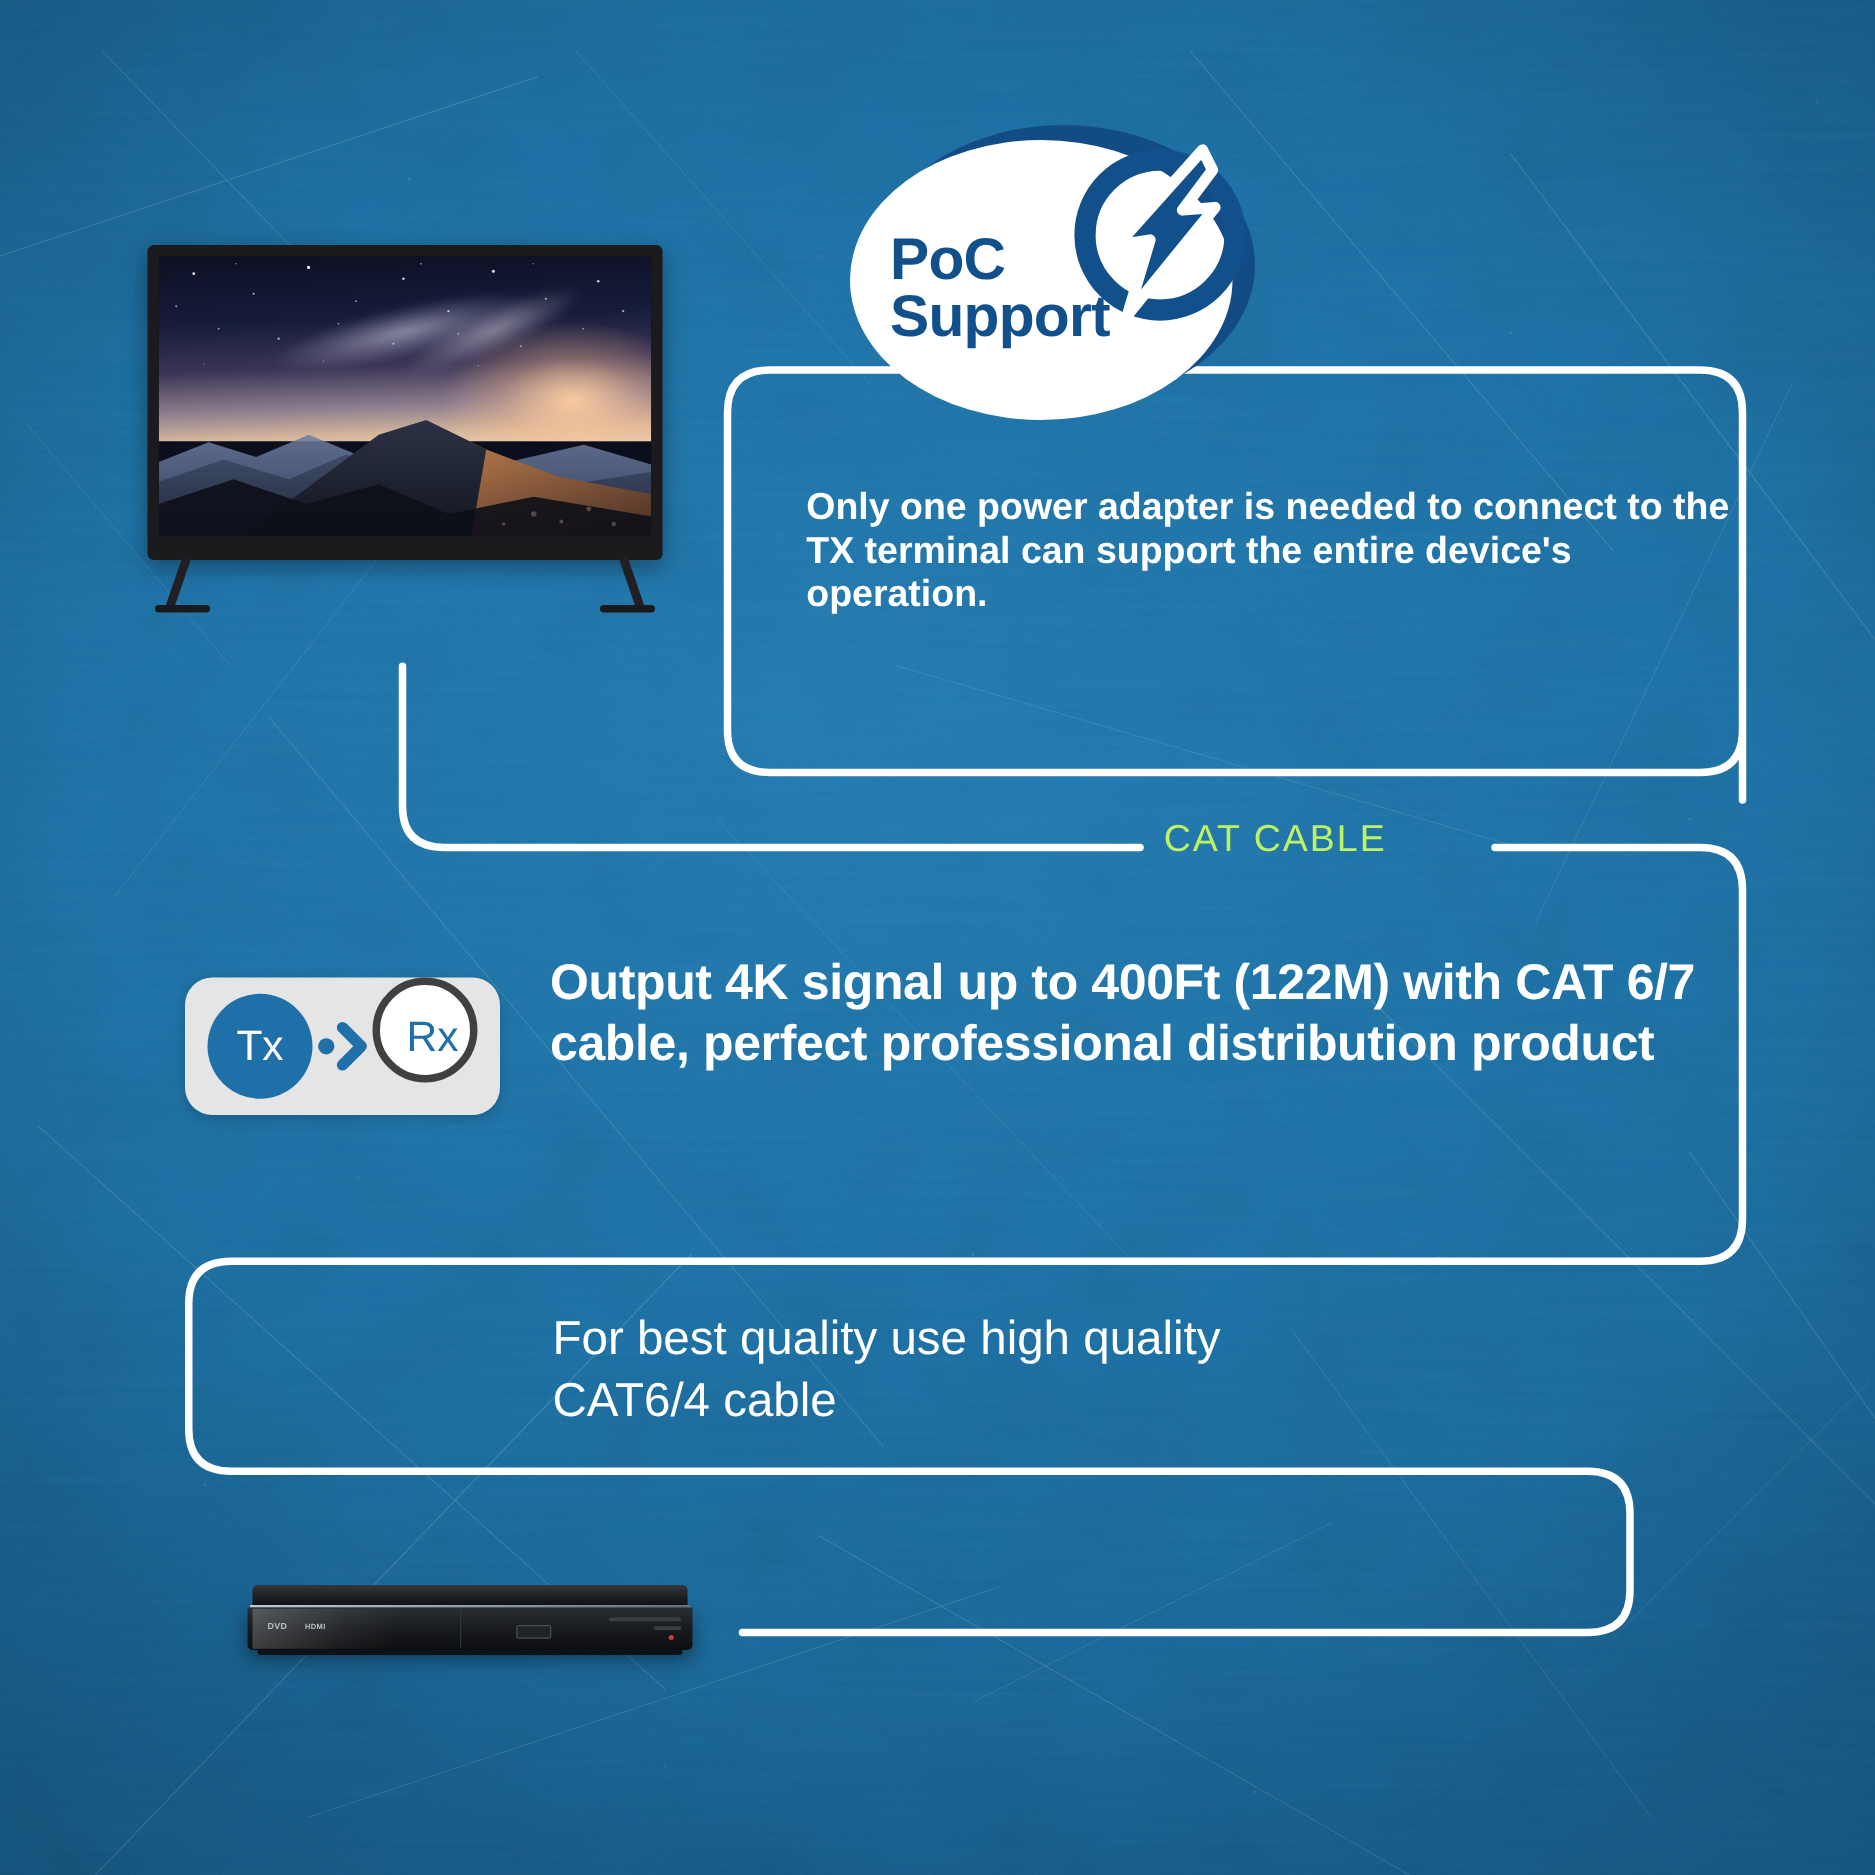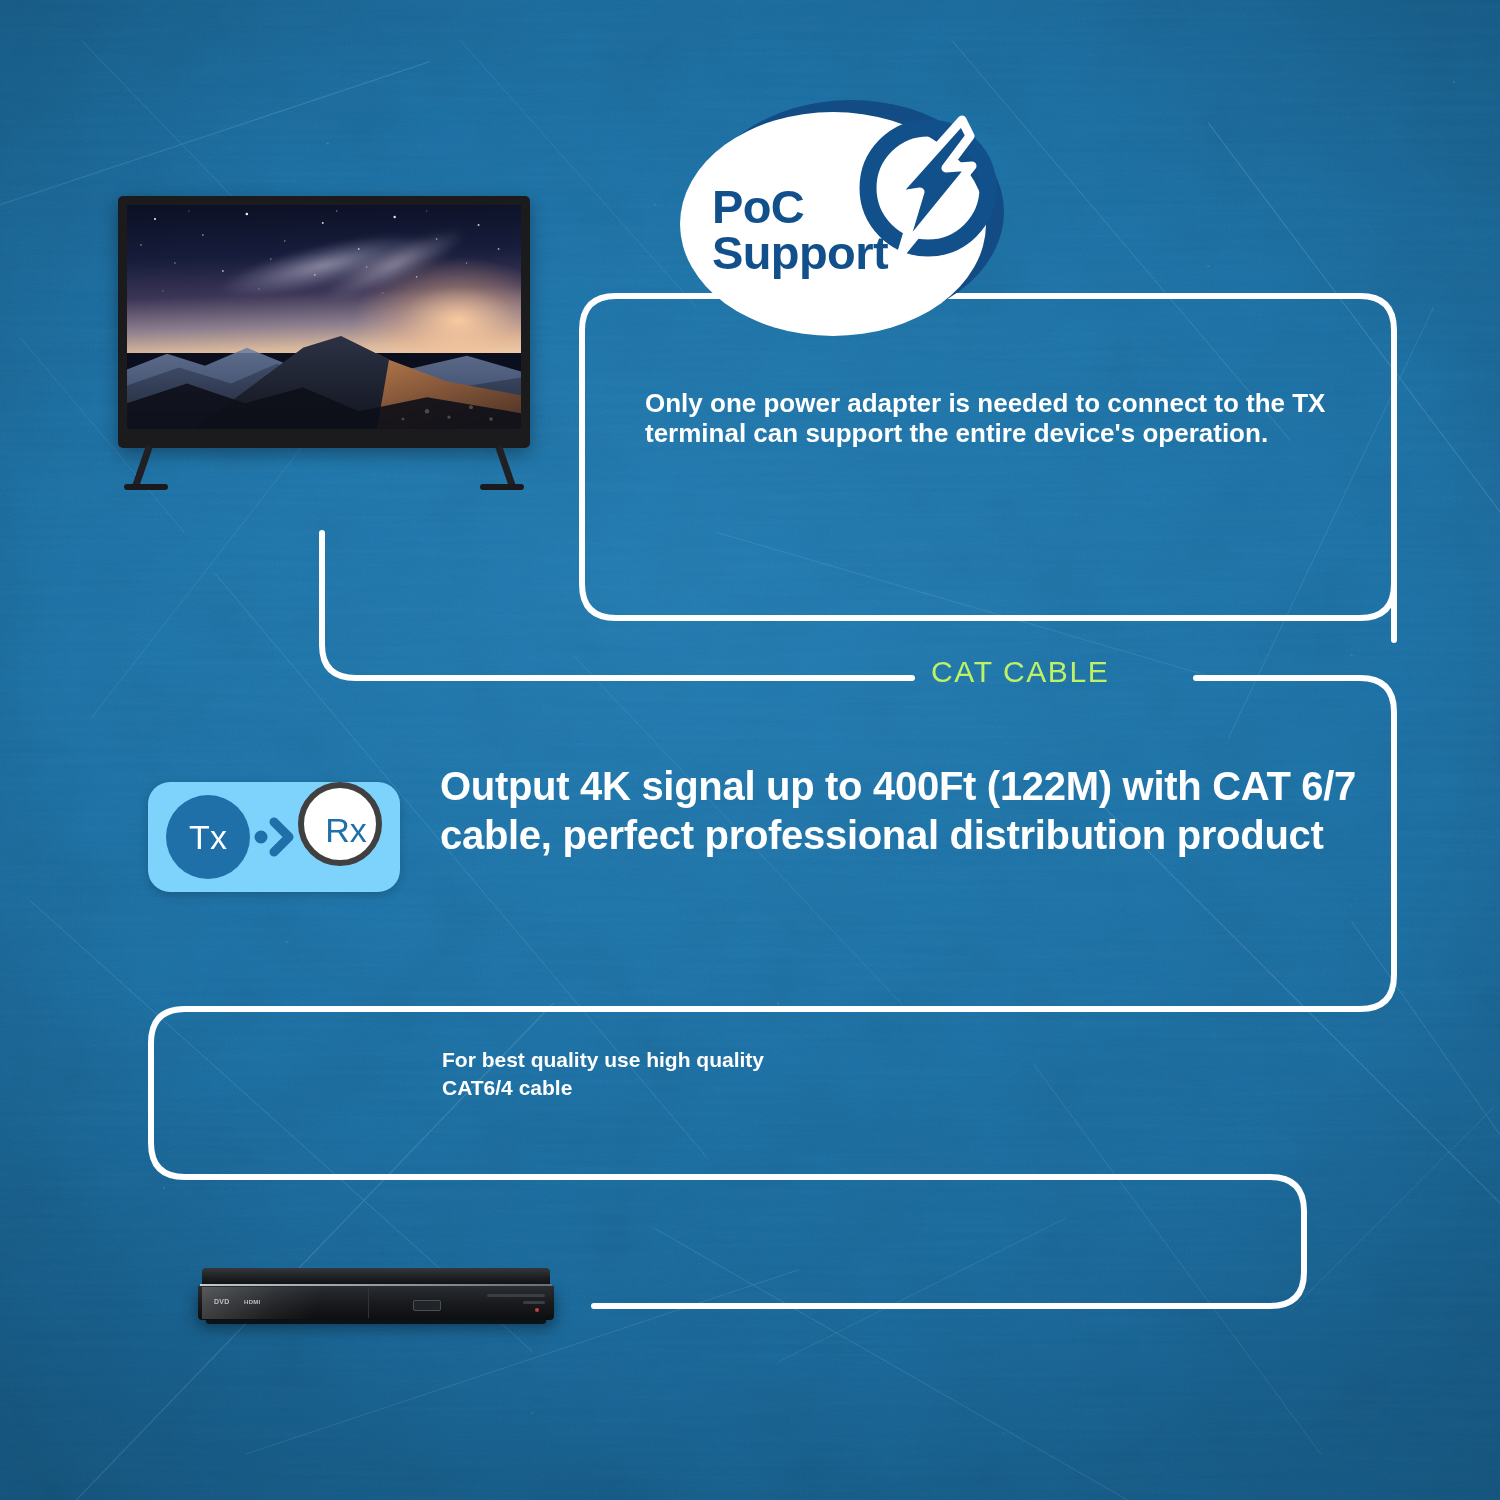--- a/index.html
+++ b/index.html
@@ -71,36 +71,36 @@
   
   #poc{left:676px;top:96px;width:360px;height:258px;}
   .poc-shadow{position:absolute;left:22px;top:4px;width:306px;height:224px;border-radius:50%;
      background:#134b85;}
   .poc-ell{position:absolute;left:4px;top:16px;width:306px;height:224px;border-radius:50%;background:#ffffff;}
   .poc-txt{position:absolute;left:36px;top:88px;width:230px;color:#12508C;
      font-size:47px;font-weight:700;line-height:.97;letter-spacing:-.6px;}
   .poc-icon{position:absolute;left:174px;top:10px;width:160px;height:160px;}
 
   
-  #txrx{left:148px;top:782px;width:252px;height:110px;background:#7dd3fc;border-radius:22px;
+  #txrx{left:148px;top:782px;width:252px;height:110px;background:#e5e5e5;border-radius:22px;
     box-shadow:0 3px 10px rgba(0,0,0,.18);}
   .tx-c{position:absolute;left:18px;top:13px;width:84px;height:84px;border-radius:50%;background:#1F6FA8;}
   .tx-l{position:absolute;left:0;top:0;width:84px;height:84px;display:flex;align-items:center;justify-content:center;
         color:#fff;font-size:34px;font-weight:400;letter-spacing:0px;}
   .rx-c{position:absolute;right:18px;top:0;width:84px;height:84px;border-radius:50%;
         border:6px solid #404040;box-sizing:border-box;background:#fff;}
   .rx-l{position:absolute;left:0;top:0;width:84px;height:84px;display:flex;align-items:center;justify-content:center;
         color:#1F6FA8;font-size:34px;font-weight:400;}
   .arr{position:absolute;left:106px;top:34px;width:44px;height:42px;}
 
   
   .bodytxt{position:absolute;color:#fff;}
-  #txt-poc{left:645px;top:388px;width:740px;font-size:26px;font-weight:700;line-height:1.17;}
+  #txt-poc{left:645px;top:388px;width:740px;font-size:30px;font-weight:700;line-height:1.17;}
   #txt-main{left:440px;top:762px;width:960px;font-size:40px;font-weight:700;line-height:1.22;letter-spacing:-.3px;}
-  #txt-bottom{left:442px;top:1046px;width:700px;font-size:21px;font-weight:700;line-height:1.32;}
+  #txt-bottom{left:442px;top:1046px;width:700px;font-size:38px;font-weight:400;line-height:1.32;}
   #cat-label{left:931px;top:655px;color:#bef264;font-size:30px;font-weight:400;letter-spacing:1.6px;}
 </style>
 </head>
 <body>
 
 <div id="stage">
 
   <div class="bg-base"></div>
 
   <svg class="bg-tex" viewBox="0 0 1500 1500" preserveAspectRatio="none">

